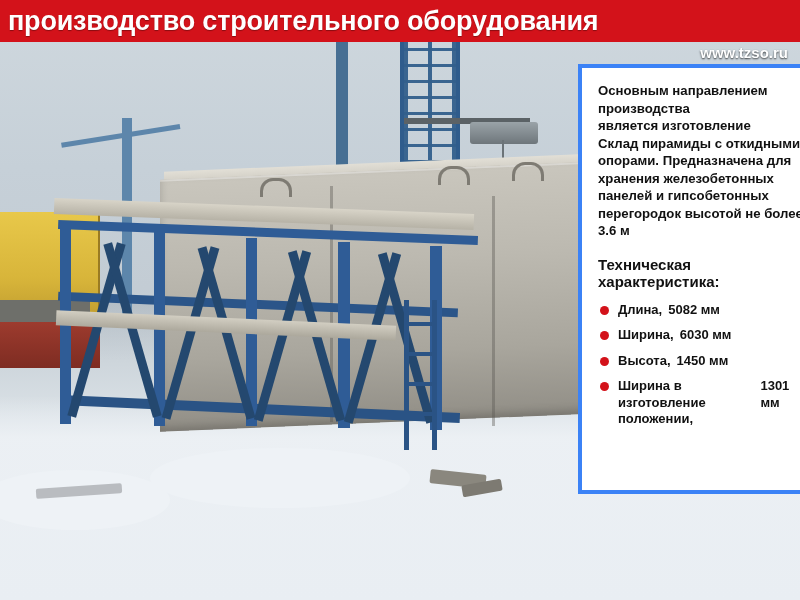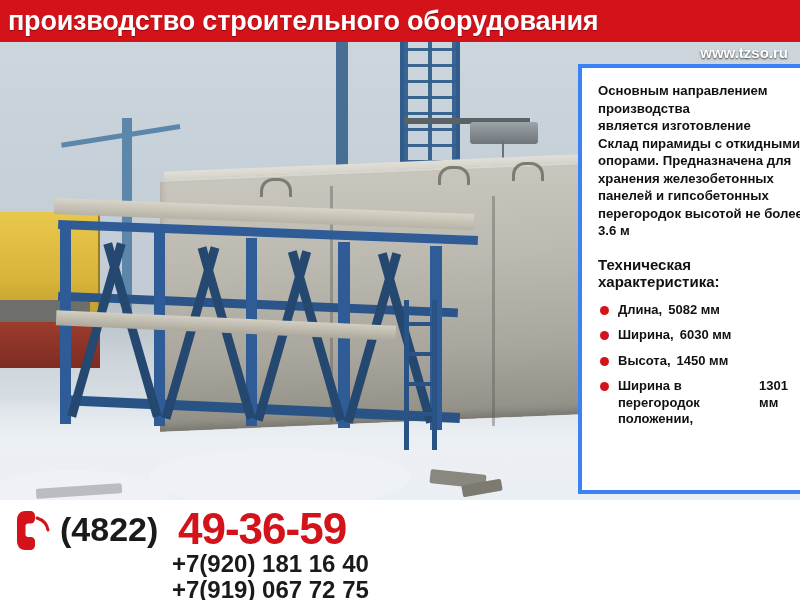--- a/index.html
+++ b/index.html
@@ -383,33 +383,21 @@
         <span class="spec-text">Ширина,</span>
         <span class="spec-text" style="margin-left:6px;">6030 мм</span>
       </li>
       <li class="spec-item">
         <span class="spec-bullet"></span>
         <span class="spec-text">Высота,</span>
         <span class="spec-text" style="margin-left:6px;">1450 мм</span>
       </li>
       <li class="spec-item">
         <span class="spec-bullet"></span>
-        <span class="spec-text">Ширина в перегородок
+        <span class="spec-text">Ширина в изготовление
 положении,</span>
         <span class="spec-text" style="margin-left:6px;">1301 мм</span>
       </li>
     </ul>
   </div>
 
-  <div class="footer">
-    <div class="phone-icon-box">
-      <svg width="40" height="44" viewBox="0 0 40 44" aria-hidden="true">
-        <path d="M11 3 C6 3 3 7 3 12 L3 33 C3 38 6 42 11 42 L16 42 C19 42 21 40 21 37 L21 33 C21 31 19 29 17 29 L14 29 C12.5 29 11.5 28 11.5 26.5 L11.5 18 C11.5 16.5 12.5 15.5 14 15.5 L17 15.5 C19 15.5 21 13.5 21 11 L21 8 C21 5 19 3 16 3 Z" fill="#d3121a"></path>
-        <path d="M23 10 C29 12 33 16 34 22" stroke="#d3121a" stroke-width="3" fill="none" stroke-linecap="round"></path>
-      </svg>
-    </div>
-    <div class="area-code">(4822)</div>
-    <div class="main-phone">49-36-59</div>
-    <div class="alt-phone-1">+7(920) 181 16 40</div>
-    <div class="alt-phone-2">+7(919) 067 72 75</div>
-  </div>
 
 </div>
 
 </body></html>

